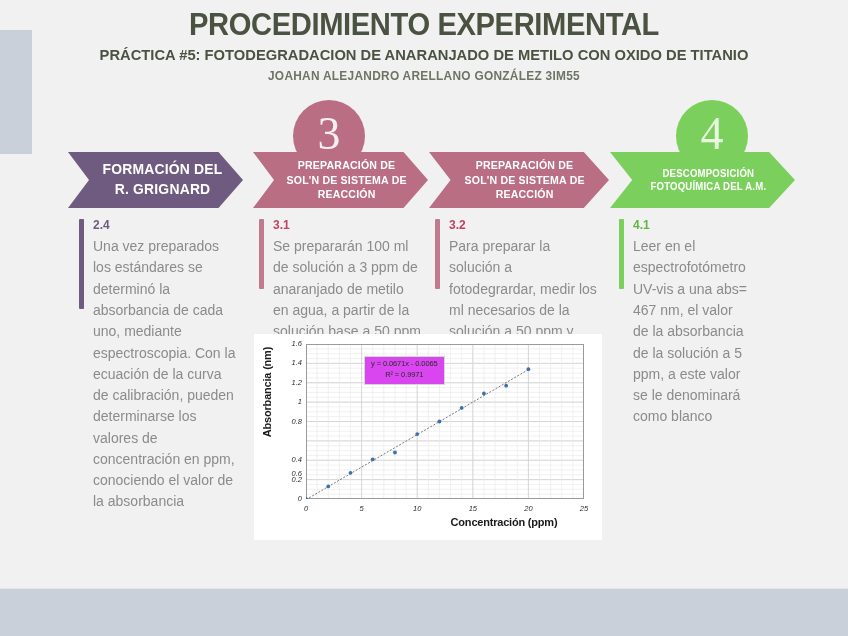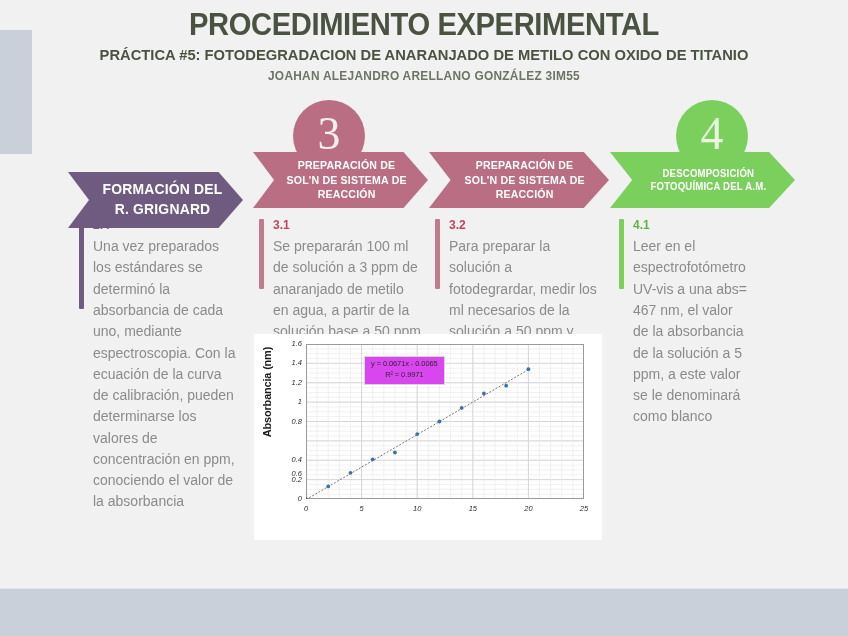--- a/index.html
+++ b/index.html
@@ -113,21 +113,20 @@
     transform: scaleX(0.96);
     letter-spacing: 0.2px;
   }
   .chev-1 {
     left: 68px; width: 175px;
     background: #6f5b80;
     clip-path: polygon(0 0, 86% 0, 100% 50%, 86% 100%, 0 100%, 12% 50%);
     font-size: 14.5px;
     line-height: 1.35;
     padding: 0 8px 0 22px;
-    margin-top: 20px;
   }
   .chev-2 {
     left: 253px; width: 175px;
     background: #b96e83;
     clip-path: polygon(0 0, 86% 0, 100% 50%, 86% 100%, 0 100%, 12% 50%);
     font-size: 11px;
     line-height: 1.32;
     padding: 0 10px 0 22px;
   }
   .chev-3 {
@@ -343,20 +342,21 @@
   <div class="bar"></div>
   <div class="body">
     <div class="num">4.1</div>
     <div class="txt">Leer en el espectrofotómetro UV-vis a una abs= 467 nm, el valor de la absorbancia de la solución a 5 ppm, a este valor se le denominará como blanco</div>
   </div>
 </div>
 
 <div class="chart-card">
   <div class="chart-inner">
     <div class="y-title">Absorbancia (nm)</div>
+    <div class="x-title">Concentración (ppm)</div>
     <div class="plot">
       <svg id="plot-svg" width="278" height="155">
           <line x1="0" y1="155" x2="278" y2="155" stroke="#e8e8e8" stroke-width="0.6"></line>
           <line x1="0" y1="150.15625" x2="278" y2="150.15625" stroke="#e8e8e8" stroke-width="0.6"></line>
           <line x1="0" y1="145.3125" x2="278" y2="145.3125" stroke="#e8e8e8" stroke-width="0.6"></line>
           <line x1="0" y1="140.46875" x2="278" y2="140.46875" stroke="#e8e8e8" stroke-width="0.6"></line>
           <line x1="0" y1="135.625" x2="278" y2="135.625" stroke="#e8e8e8" stroke-width="0.6"></line>
           <line x1="0" y1="130.78125" x2="278" y2="130.78125" stroke="#e8e8e8" stroke-width="0.6"></line>
           <line x1="0" y1="125.9375" x2="278" y2="125.9375" stroke="#e8e8e8" stroke-width="0.6"></line>
           <line x1="0" y1="121.09375" x2="278" y2="121.09375" stroke="#e8e8e8" stroke-width="0.6"></line>

